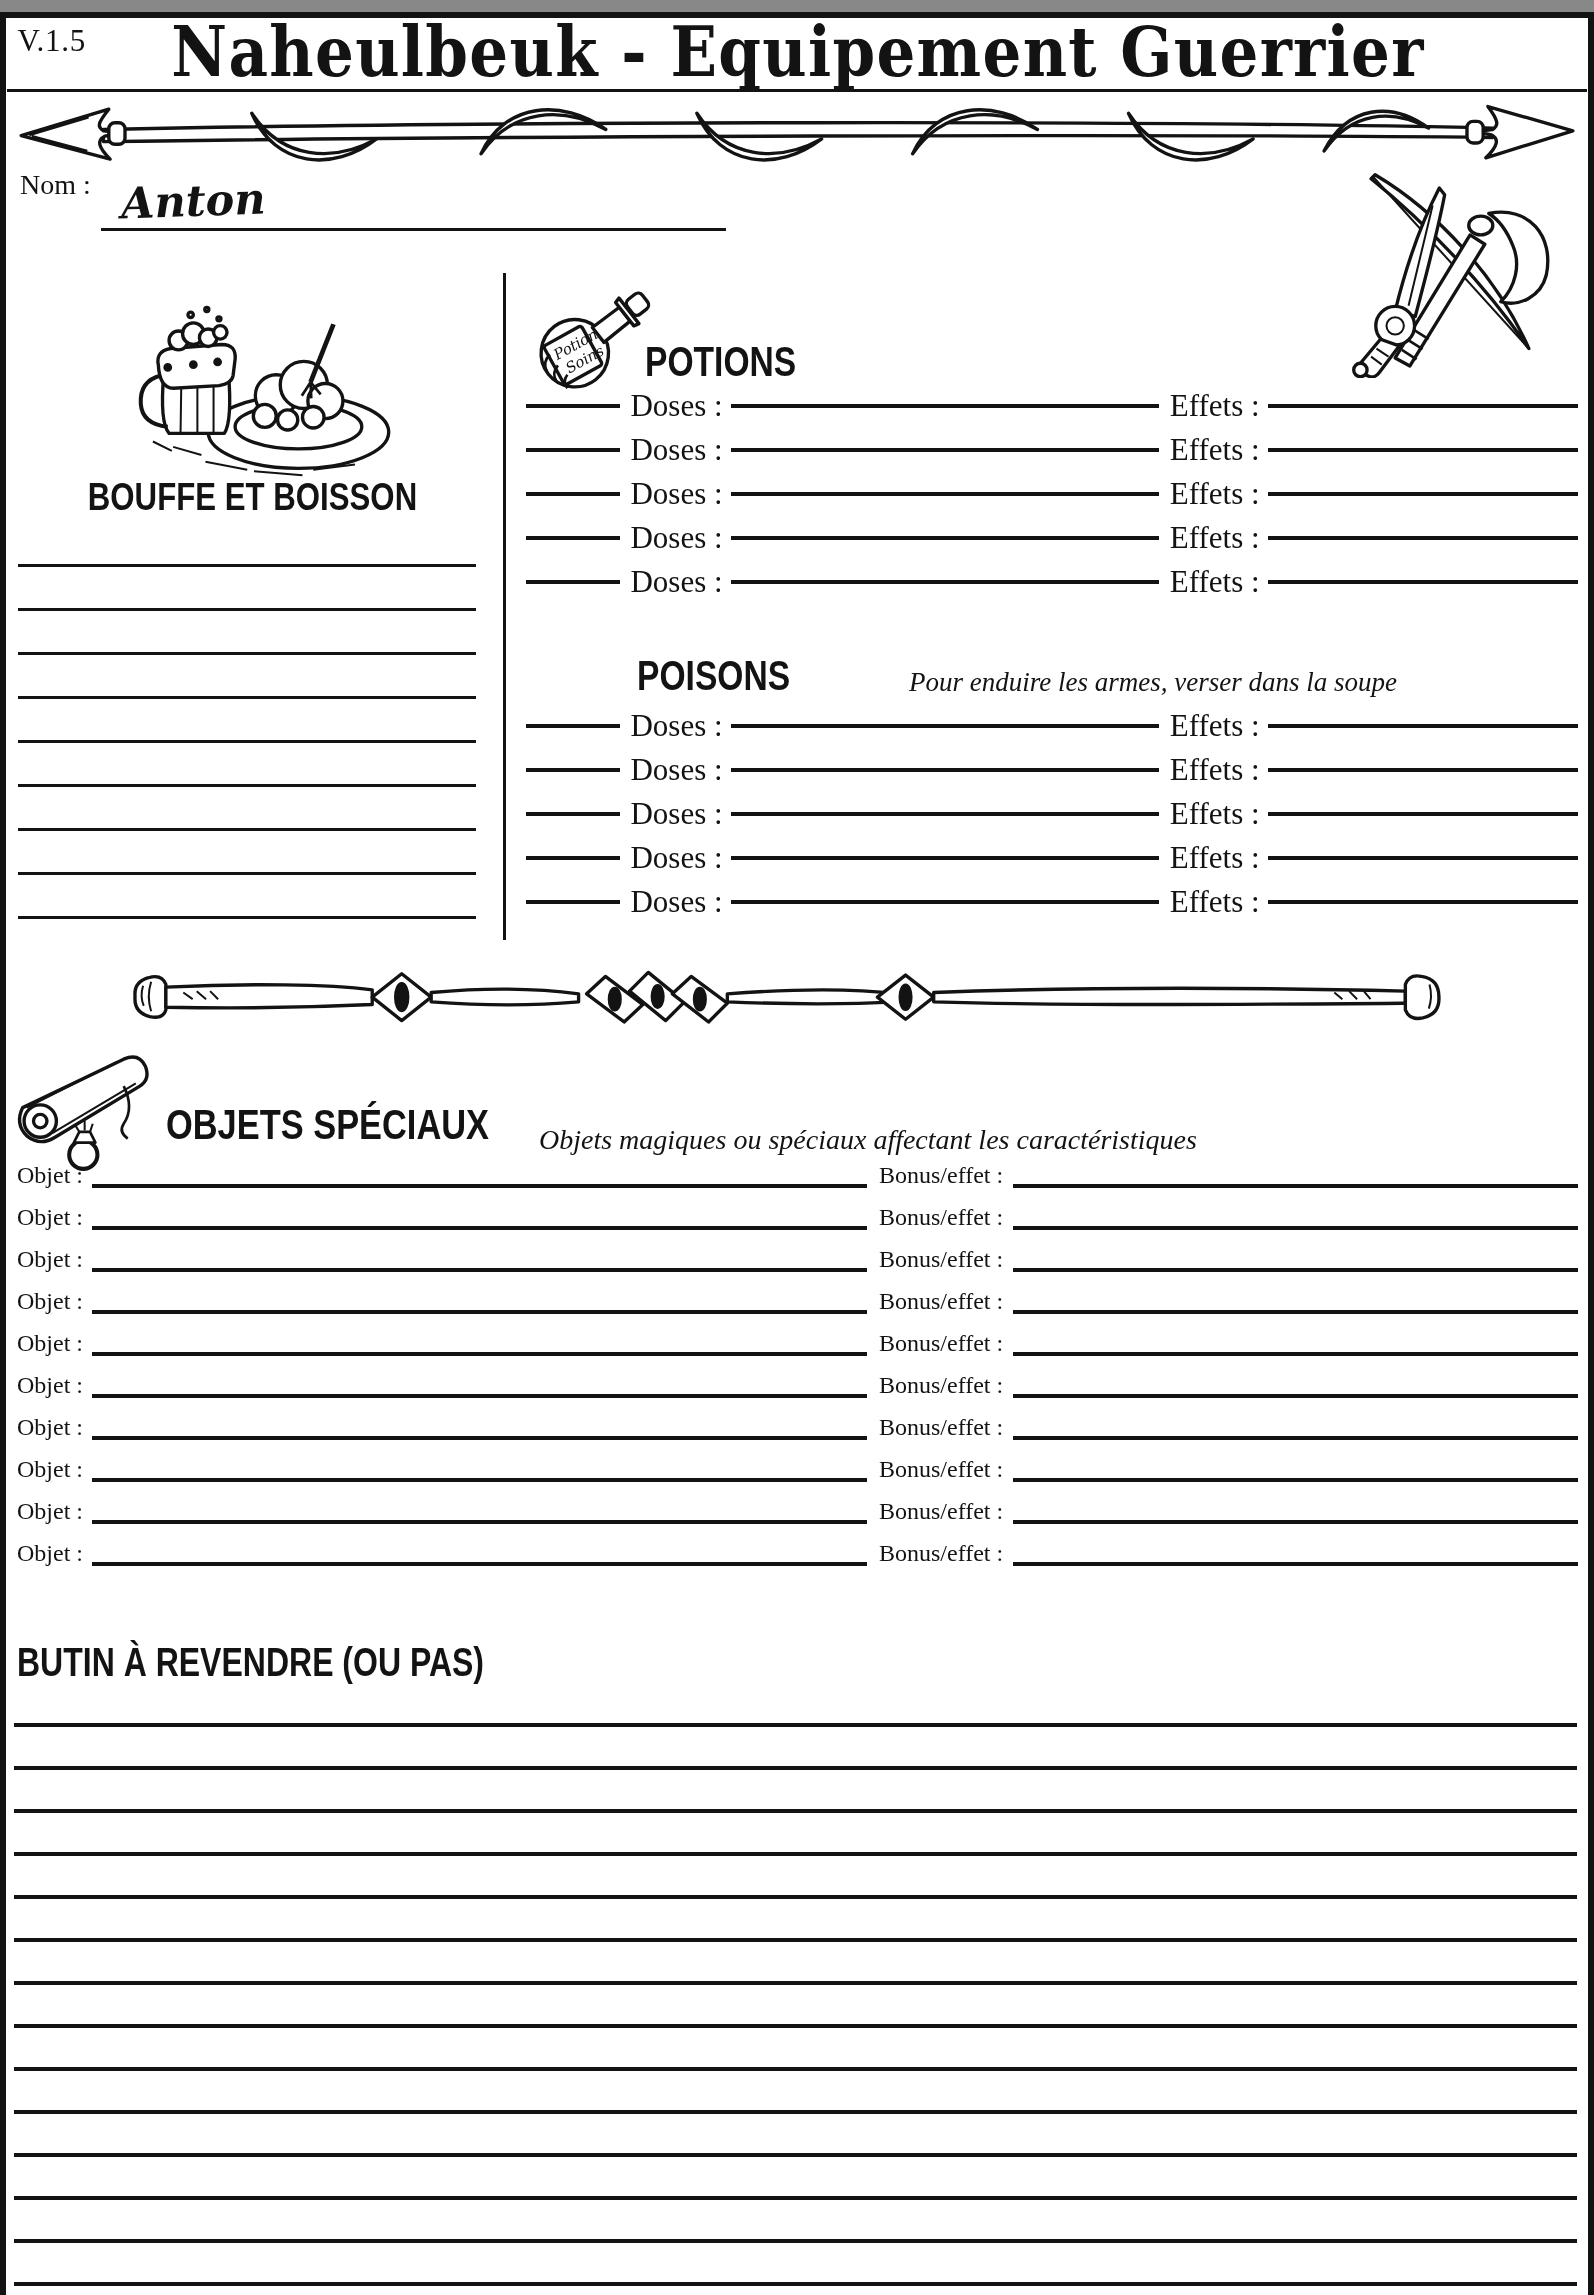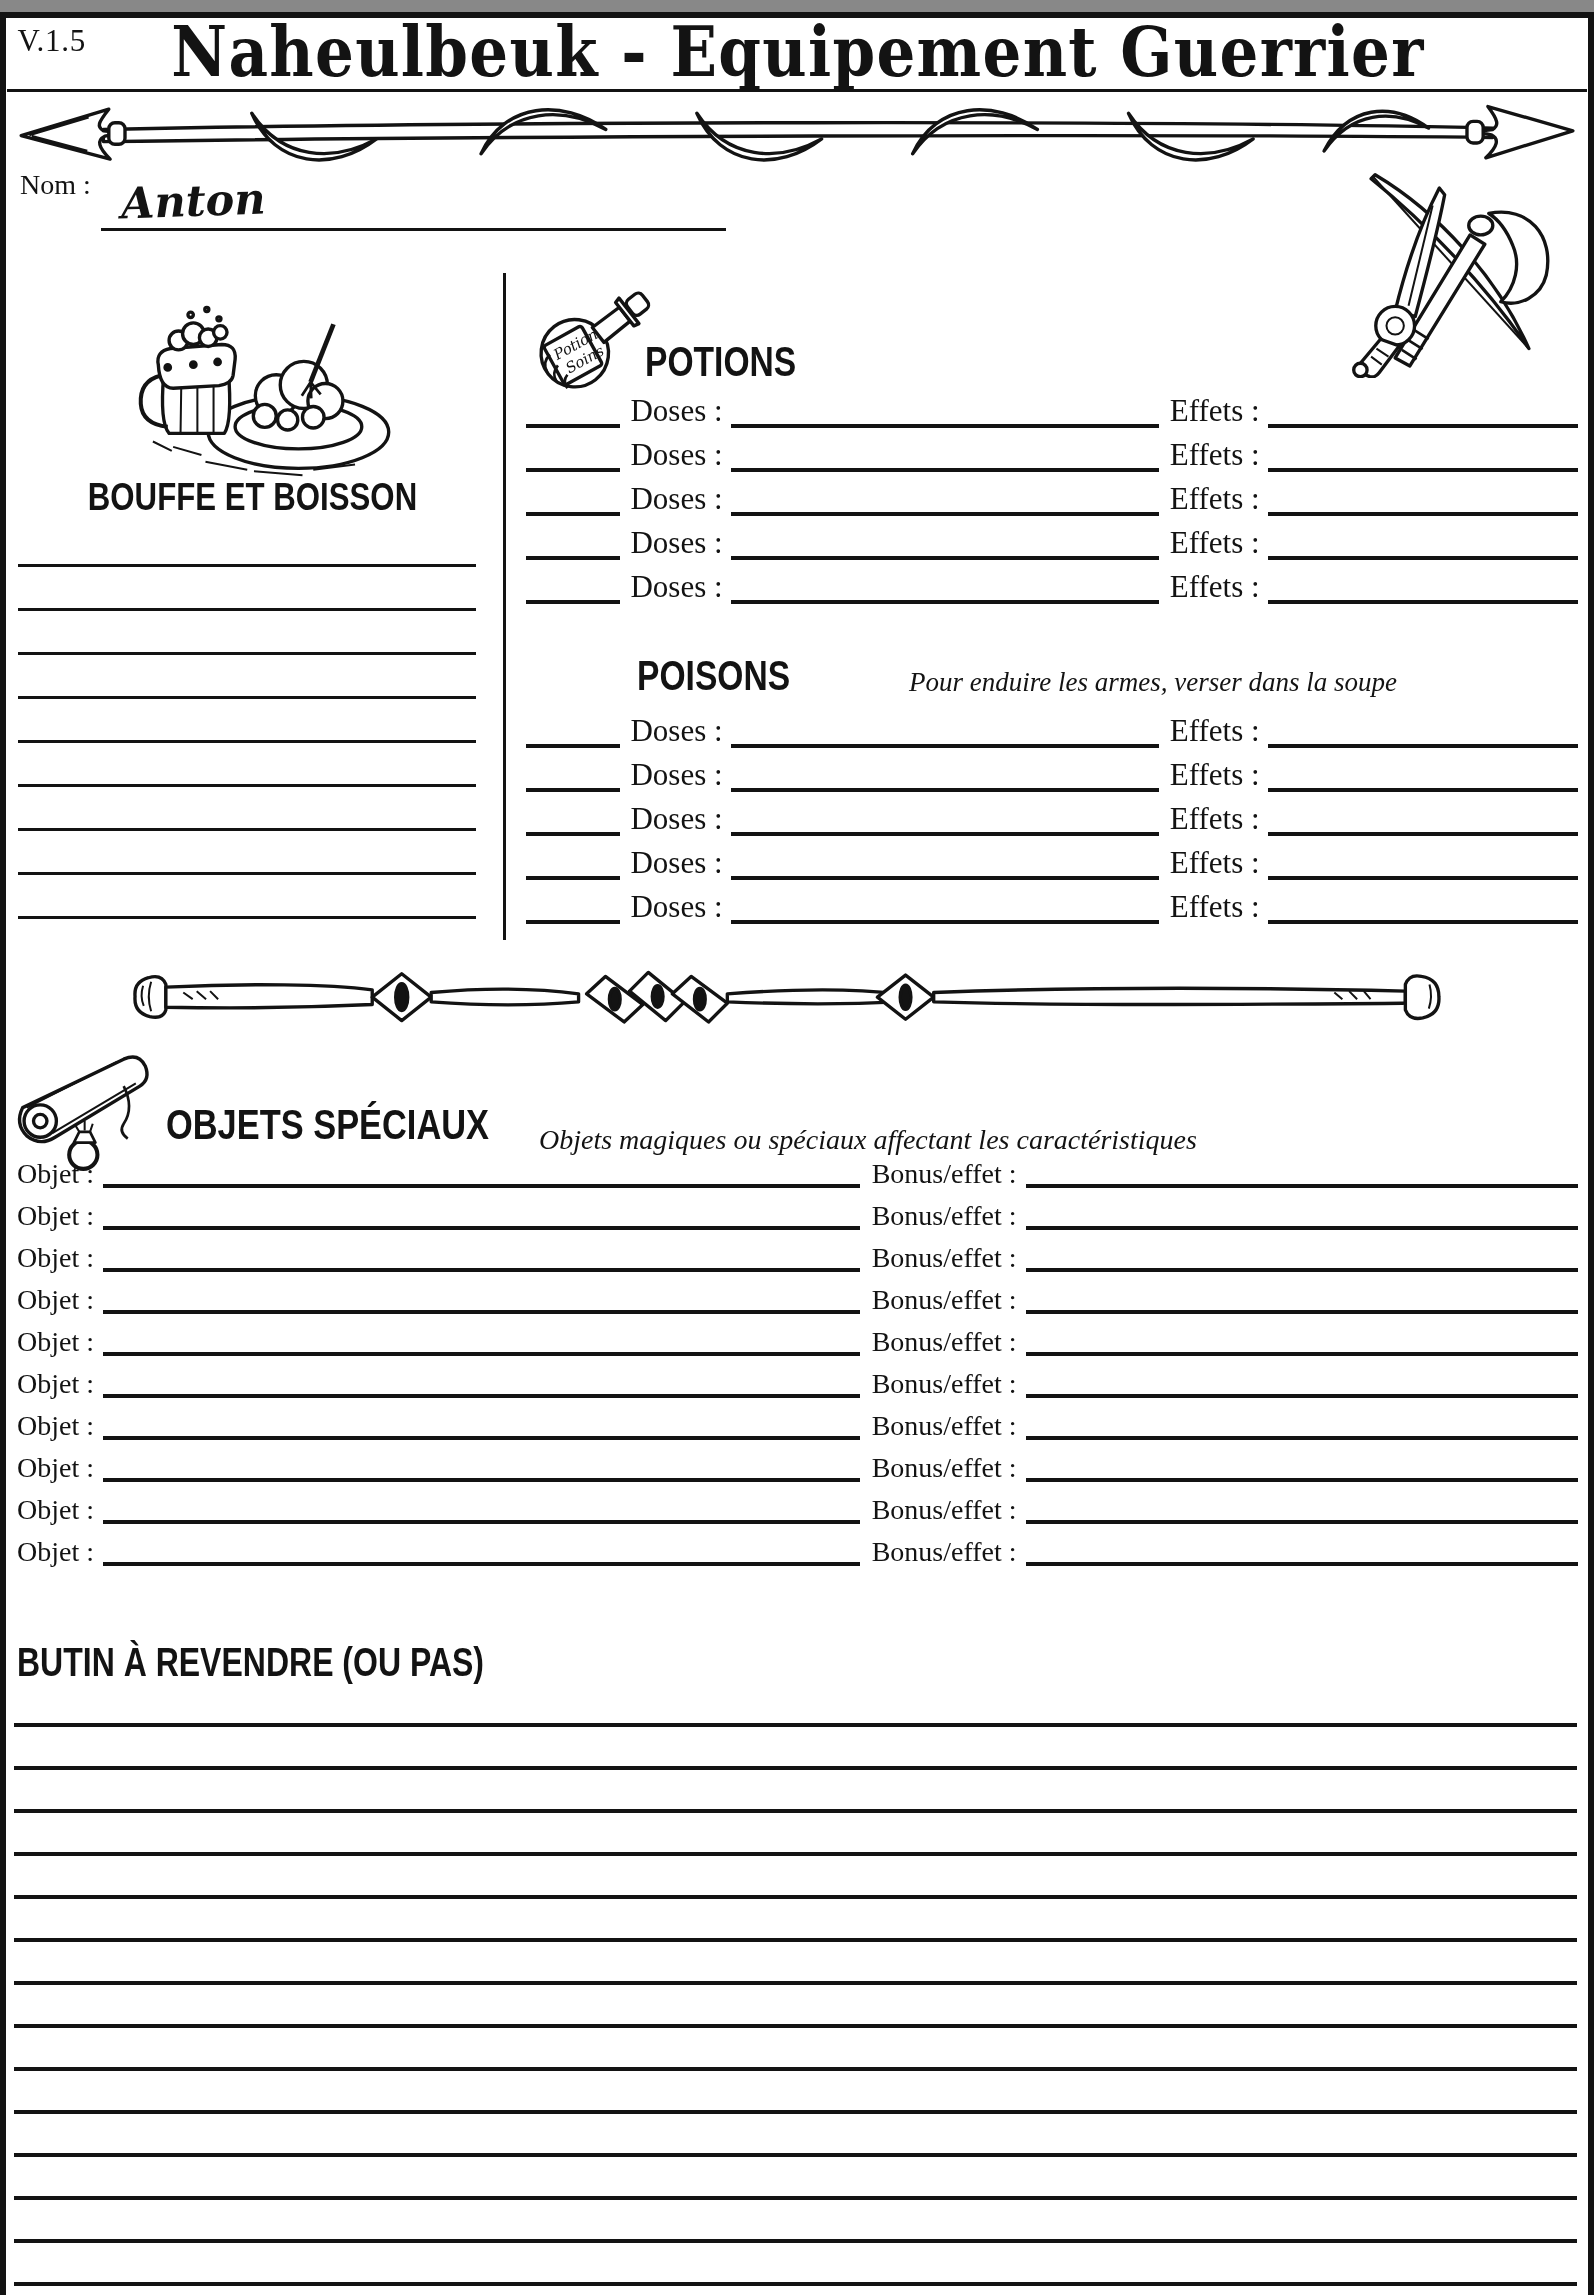--- a/index.html
+++ b/index.html
@@ -63,30 +63,30 @@
   .food-lines .ruled-line { height: 44px; border-bottom: 3.4px solid #131313; }
   .loot-lines { position: absolute; left: 13.5px; top: 1672px; width: 1563px; }
   .loot-lines .ruled-line { height: 43px; border-bottom: 4px solid #131313; }
 
   .vdivider { position: absolute; left: 503px; top: 261px; width: 3.4px; height: 667px; background: #131313; }
 
   
   .dose-rows { position: absolute; left: 519px; width: 1059px; }
   .potions-rows { top: 372px; }
   .poisons-rows { top: 692px; }
-  .dose-row { display: flex; align-items: flex-end; height: 44px; font-size: 31px; }
+  .dose-row { display: flex; align-items: center; height: 44px; font-size: 31px; }
   .rule { border-bottom: 4px solid #131313; }
   .stub { width: 94px; margin-left: 6.7px; }
   .dose-row .lbl { padding: 0 8px 0 10.8px; line-height: 1.05; white-space: nowrap; }
   .line-a { flex: 1.38; }
   .line-b { flex: 1; }
 
   
   .objet-rows { position: absolute; left: 17px; top: 1134px; width: 1561px; }
-  .objet-row { display: flex; align-items: flex-end; height: 42px; font-size: 28px; text-align: center; }
+  .objet-row { display: flex; align-items: flex-end; height: 42px; font-size: 24px; text-align: center; }
   .objet-row .lbl { padding: 0 9.4px 0 0; line-height: 1.05; white-space: nowrap; }
   .objet-row .lbl2 { padding: 0 9.4px 0 12px; line-height: 1.05; white-space: nowrap; }
   .obj-line1 { flex: 1.37; }
   .obj-line2 { flex: 1; }
 
   svg .ink { stroke: #131313; fill: #fff; }
   svg text { font-family: "DejaVu Serif", serif; }
 </style>
 </head>
 <body>

